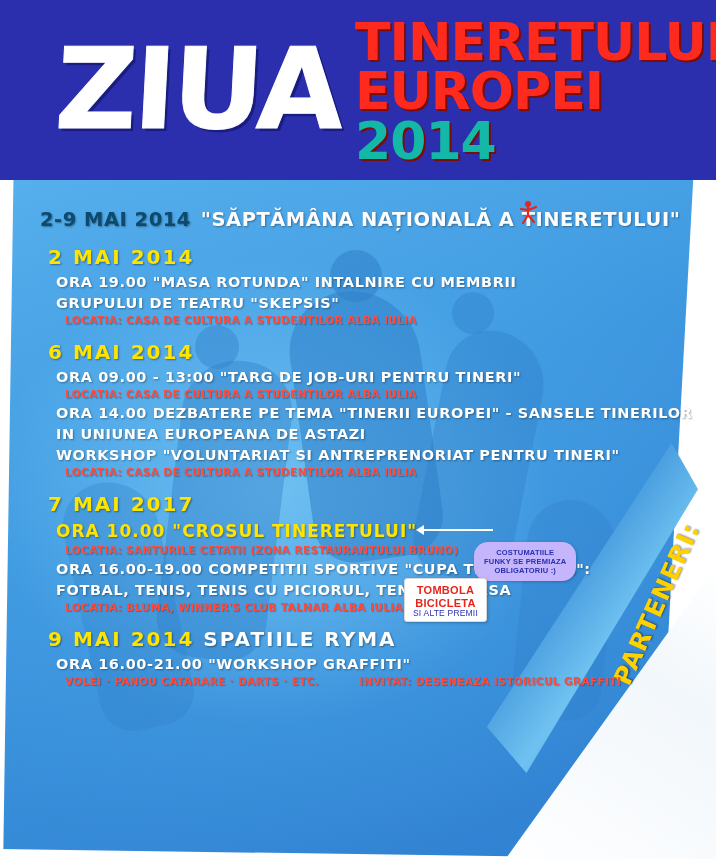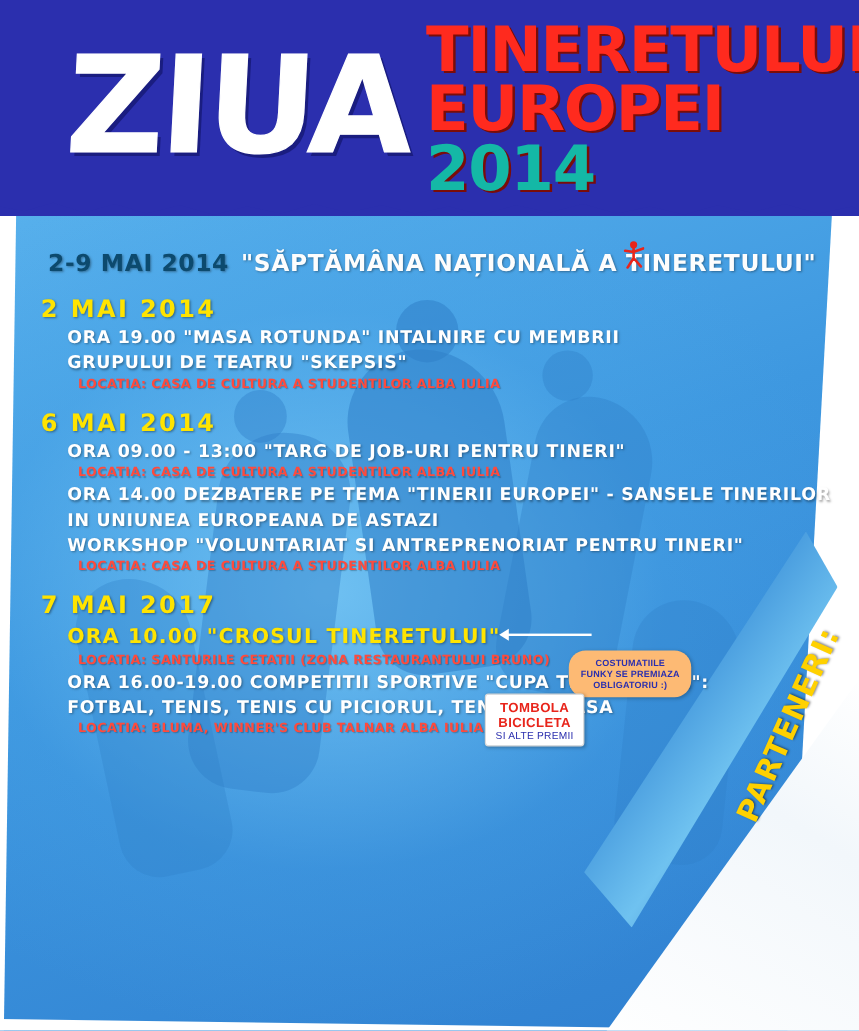--- a/index.html
+++ b/index.html
@@ -170,20 +170,21 @@
   .weekline .dates { color: #0c4a6e; }
   .weekline .wtitle { margin-left: 10px; }
 
   .block { margin-top: 14px; }
   .date-head {
     font-family: "DejaVu Sans", sans-serif;
     font-weight: bold;
     font-size: 20px;
     color: #ffe400;
     letter-spacing: 2px;
+    margin-left: 14px;
     text-shadow: 1px 1px 2px rgba(0,0,0,.4);
   }
   .date-head .suffix { color: #ffffff; letter-spacing: 2px; }
   .line {
     font-family: "DejaVu Sans", sans-serif;
     font-weight: bold;
     font-size: 14.5px;
     color: #ffffff;
     letter-spacing: 0.6px;
     margin: 5px 0 0 22px;
@@ -237,21 +238,21 @@
     line-height: 1.15;
   }
   .tombola .t1 { font-size: 11px; font-weight: bold; color: #e8251b; letter-spacing: .3px; }
   .tombola .t2 { font-size: 11px; font-weight: bold; color: #e8251b; letter-spacing: .3px; }
   .tombola .t3 { font-size: 8.5px; font-weight: normal; color: #2b2fae; letter-spacing: .2px; }
 
   
   .costume {
     position: absolute;
     left: 474px; top: 362px;
-    background: #fdba74;
+    background: #c4b5fd;
     border-radius: 14px;
     padding: 6px 10px;
     text-align: center;
     line-height: 1.2;
     box-shadow: 1px 1px 3px rgba(0,0,0,.22);
   }
   .costume div { font-size: 7.5px; font-weight: bold; color: #2b2fae; letter-spacing: .2px; }
 
   
   .runner {
@@ -327,20 +328,31 @@
         <div class="date-head">7  MAI 2017</div>
         <div class="line big-yellow">
           <span>ORA 10.00  "CROSUL TINERETULUI"</span><span class="arrow"></span>
         </div>
         <div class="loc">LOCATIA: SANTURILE CETATII (ZONA RESTAURANTULUI BRUNO)</div>
         <div class="line">ORA  16.00-19.00 COMPETITII SPORTIVE "CUPA TINERETULUI":</div>
         <div class="line cont">FOTBAL, TENIS, TENIS CU PICIORUL, TENIS DE MASA</div>
         <div class="loc">LOCATIA: BLUMA, WINNER'S CLUB TALNAR ALBA IULIA</div>
       </div>
 
+      <div class="block">
+        <div class="date-head">
+          <span>9  MAI 2014</span>
+          <span class="suffix">SPATIILE RYMA</span>
+        </div>
+        <div class="line">ORA 16.00-21.00 "WORKSHOP GRAFFITI"</div>
+        <div class="loc">
+          <span>VOLEI · PANOU CATARARE · DARTS · ETC.</span>
+          <span style="margin-left:36px">INVITAT: DESENEAZA ISTORICUL GRAFFITI</span>
+        </div>
+      </div>
 
     </div>
 
     <div class="costume">
       <div>COSTUMATIILE</div>
       <div>FUNKY SE PREMIAZA</div>
       <div>OBLIGATORIU :)</div>
     </div>
 
     <div class="tombola">

